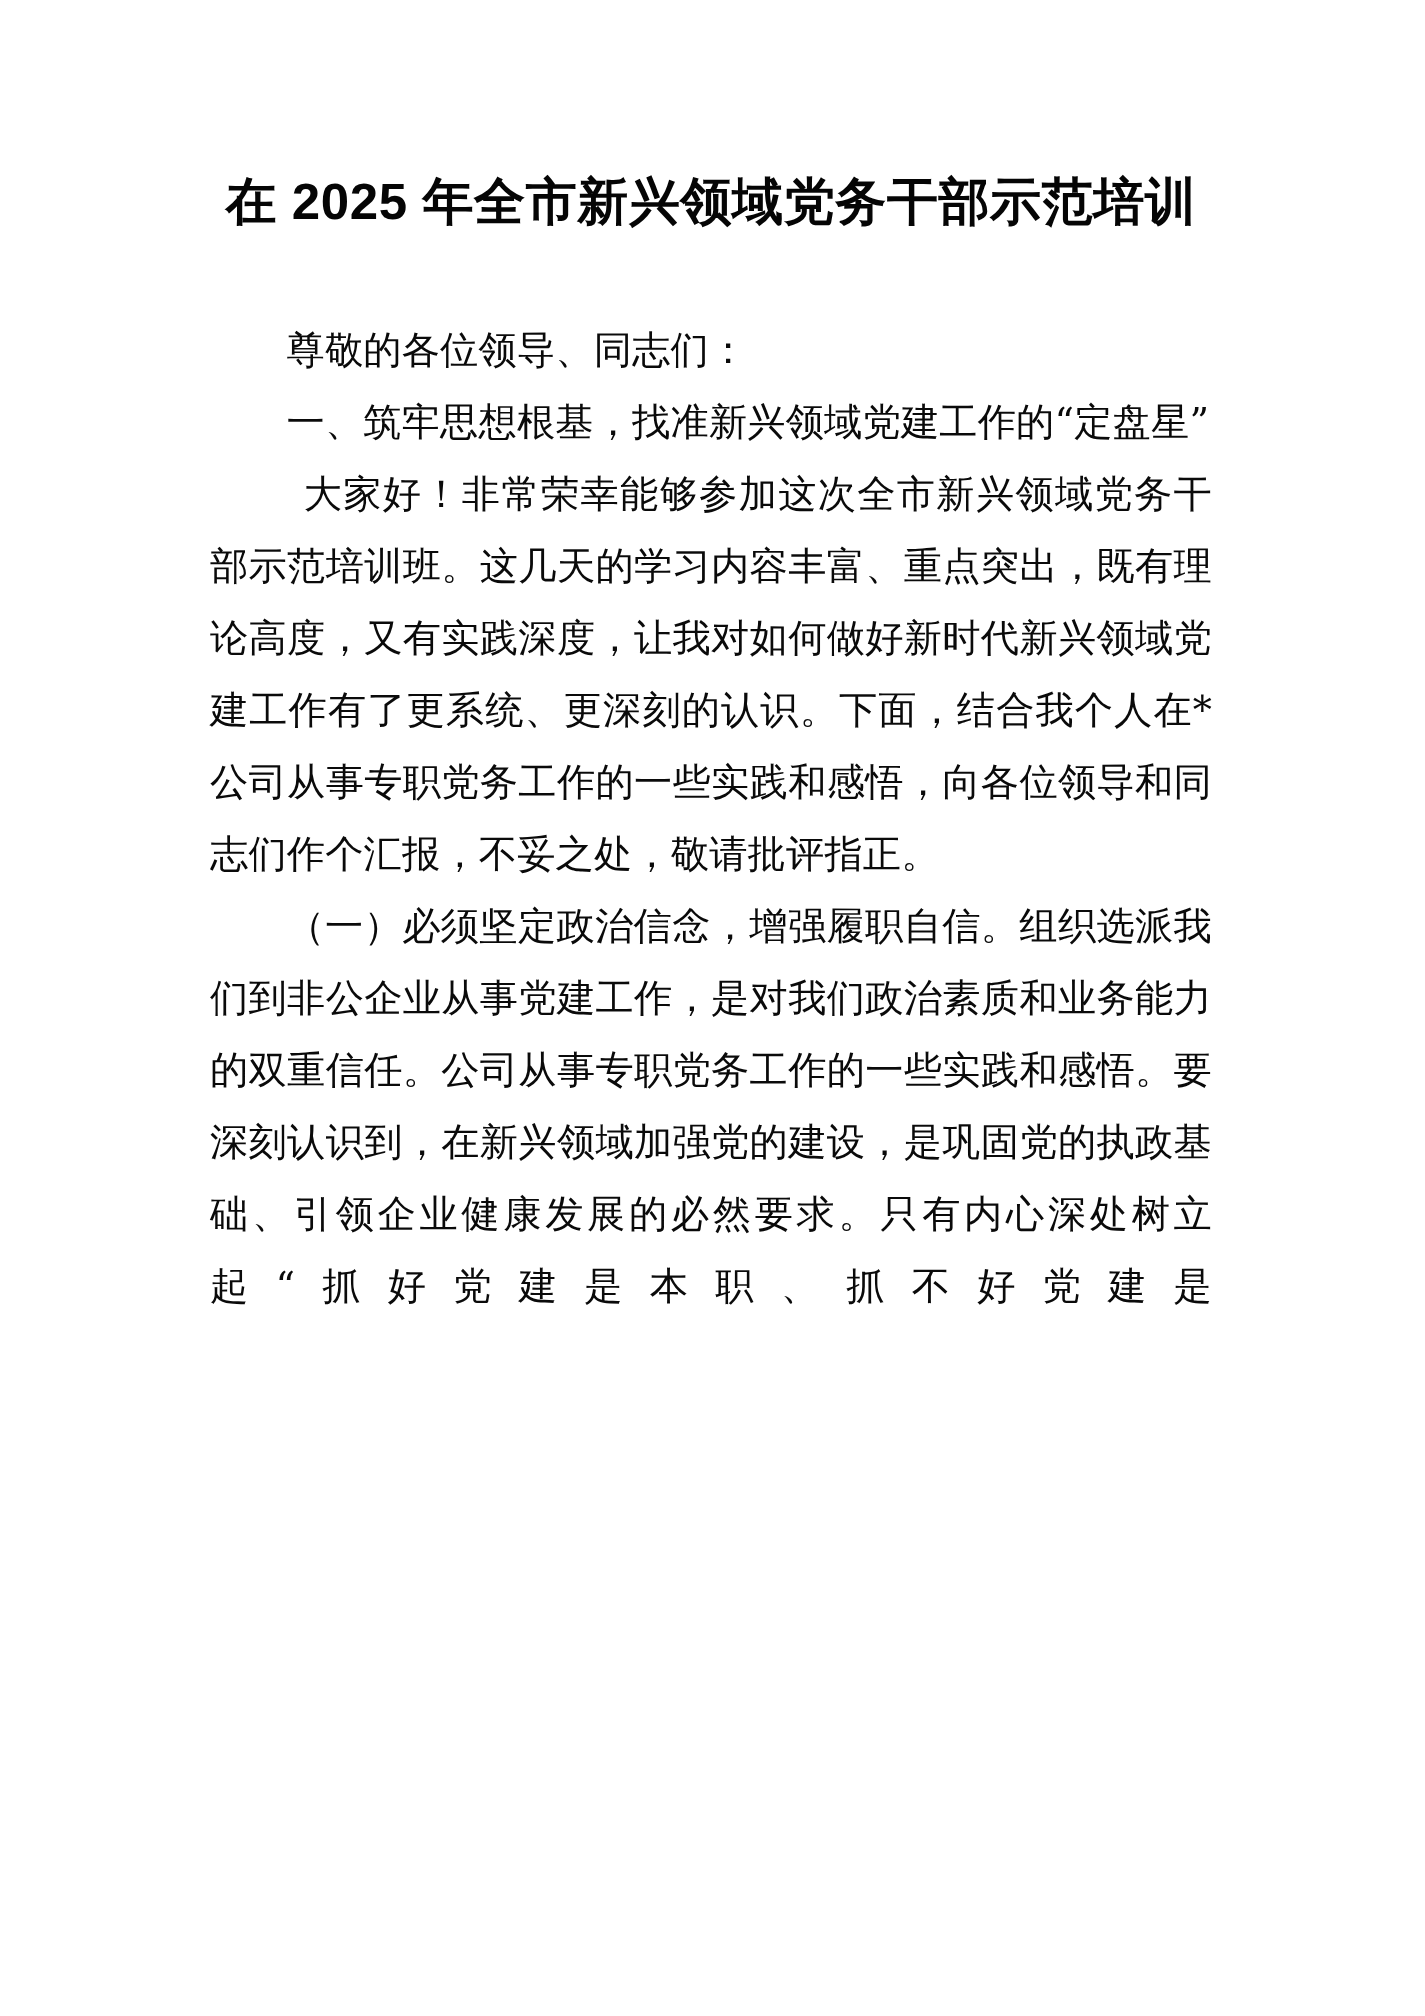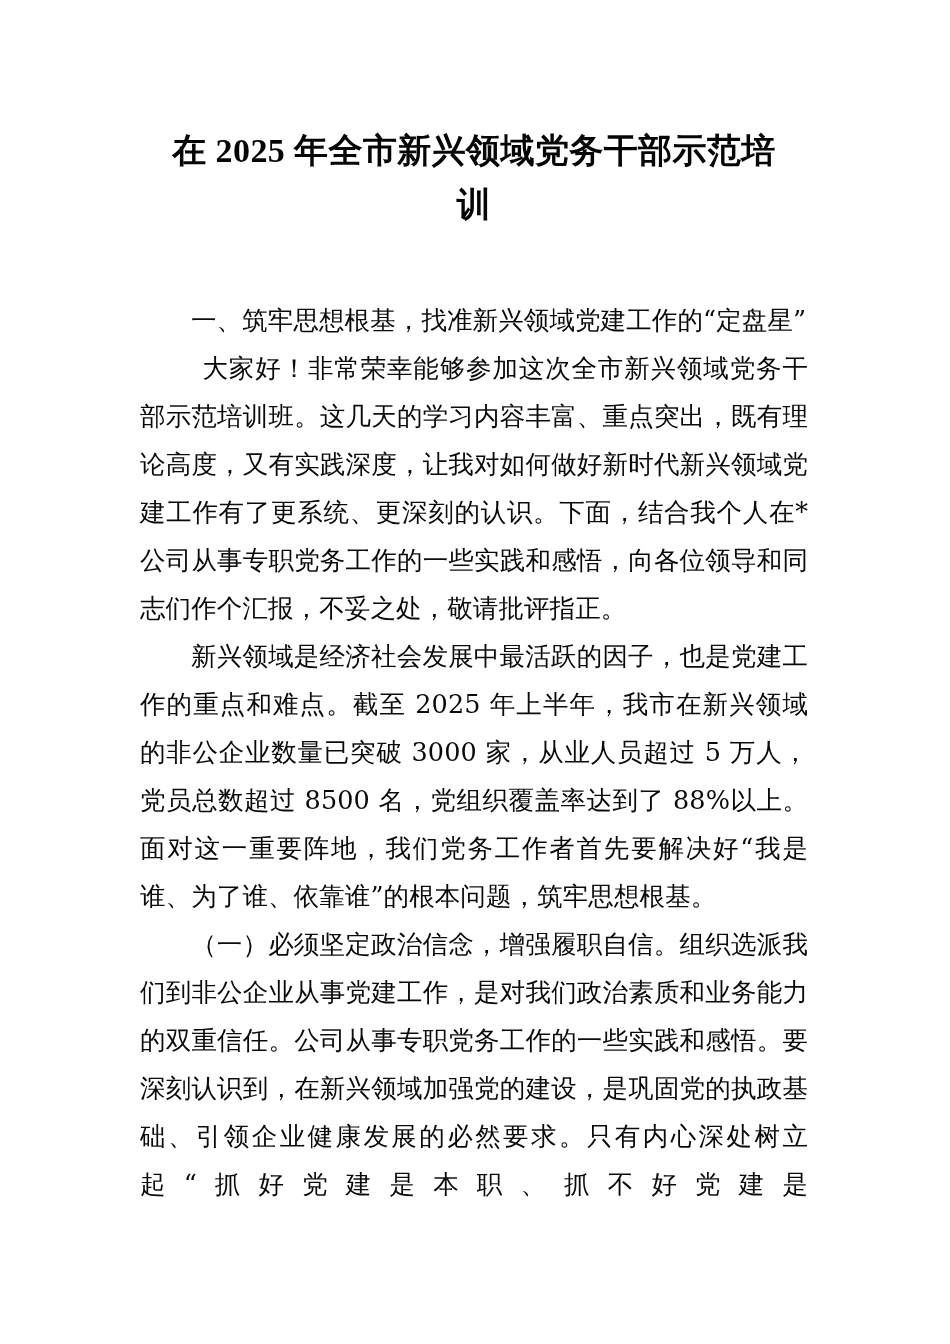--- a/index.html
+++ b/index.html
@@ -22,28 +22,28 @@
     background: #ffffff;
     box-sizing: border-box;
   }
   .content {
     position: absolute;
     left: 140px;
     top: 108px;
     width: 668px;
   }
   .doc-title {
-    font-family: Liberation Serif, serif;
+    font-family: Liberation Sans, sans-serif;
     font-weight: 700;
     font-size: 34px;
     line-height: 54px;
     text-align: center;
     letter-spacing: 0.4px;
     color: #050505;
-    margin: 16px;
+    margin: 0;
     padding: 0;
   }
   .title-gap {
     height: 48px;
   }
   .para {
     font-family: "DejaVu Serif", "Liberation Serif", serif;
     font-size: 25.5px;
     line-height: 48px;
     text-align: justify;
@@ -71,24 +71,24 @@
 <div class="page">
 
   <div class="content">
 
     <h1 class="doc-title">
       <span>在 2025 年全市新兴领域党务干部示范培训</span><br>
     </h1>
 
     <div class="title-gap"></div>
 
+    <p class="para indent-2">尊敬的各位领导、同志们：</p>
 
     <p class="para indent-2">一、筑牢思想根基，找准新兴领域党建工作的“定盘星”</p>
 
     <p class="para indent-2plus"> 大家好！非常荣幸能够参加这次全市新兴领域党务干部示范培训班。这几天的学习内容丰富、重点突出，既有理论高度，又有实践深度，让我对如何做好新时代新兴领域党建工作有了更系统、更深刻的认识。下面，结合我个人在*公司从事专职党务工作的一些实践和感悟，向各位领导和同志们作个汇报，不妥之处，敬请批评指正。</p>
 
-    <p class="para indent-2">新兴领域是经济社会发展中最活跃的因子，也是党建工作的重点和难点。截至 2025 年上半年，我市在新兴领域的非公企业数量已突破 3000 家，从业人员超过 5 万人，党员总数超过 8500 名，党组织覆盖率达到了 88%以上。面对这一重要阵地，我们党务工作者首先要解决好“我是谁、为了谁、依靠谁”的根本问题，筑牢思想根基。</p>
 
     <p class="para indent-2 truncated">（一）必须坚定政治信念，增强履职自信。组织选派我们到非公企业从事党建工作，是对我们政治素质和业务能力的双重信任。公司从事专职党务工作的一些实践和感悟。要深刻认识到，在新兴领域加强党的建设，是巩固党的执政基础、引领企业健康发展的必然要求。只有内心深处树立起“抓好党建是本职、抓不好党建是</p>
 
   </div>
 
 </div>
 
 </body></html>

